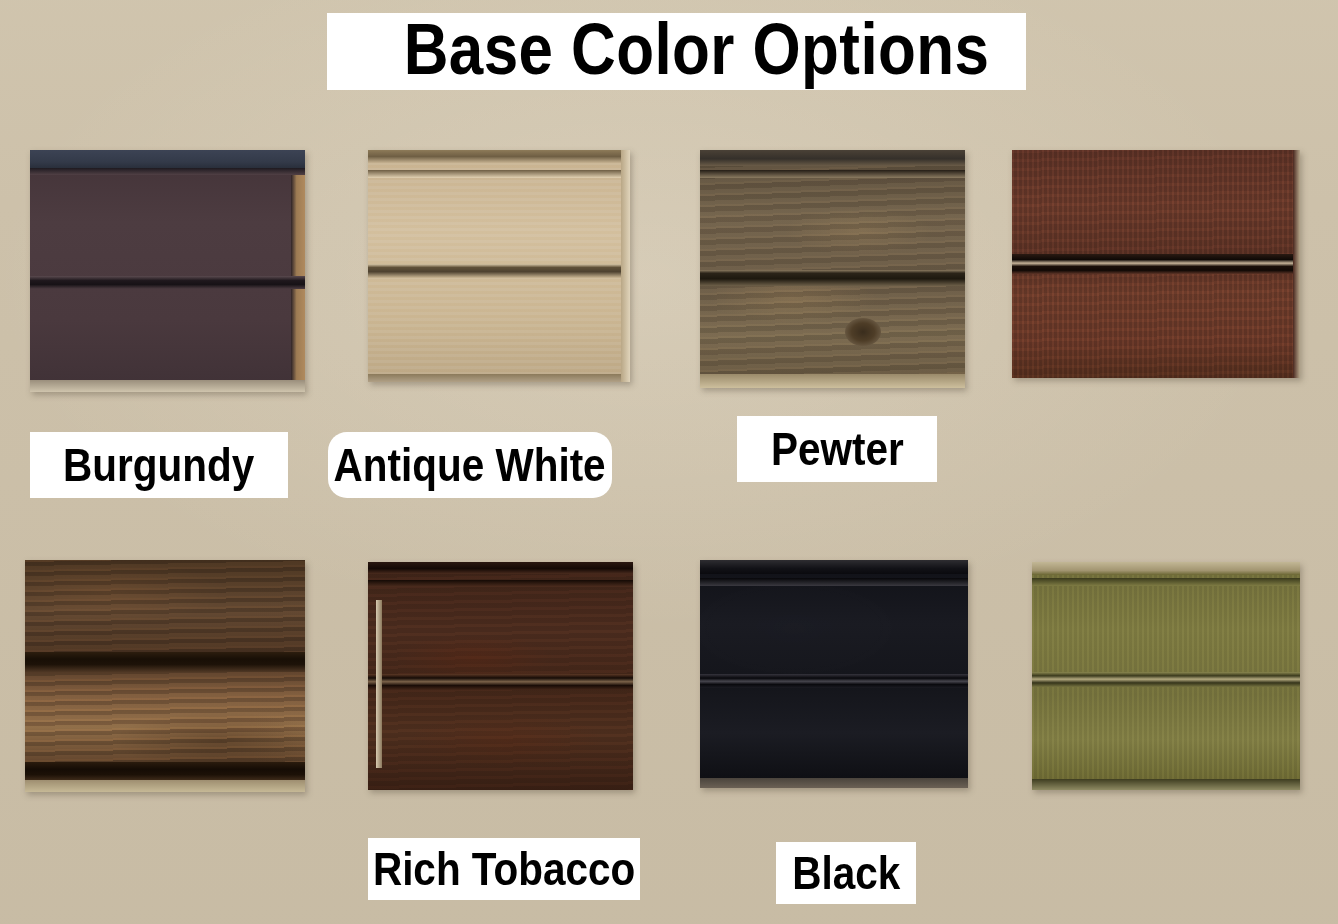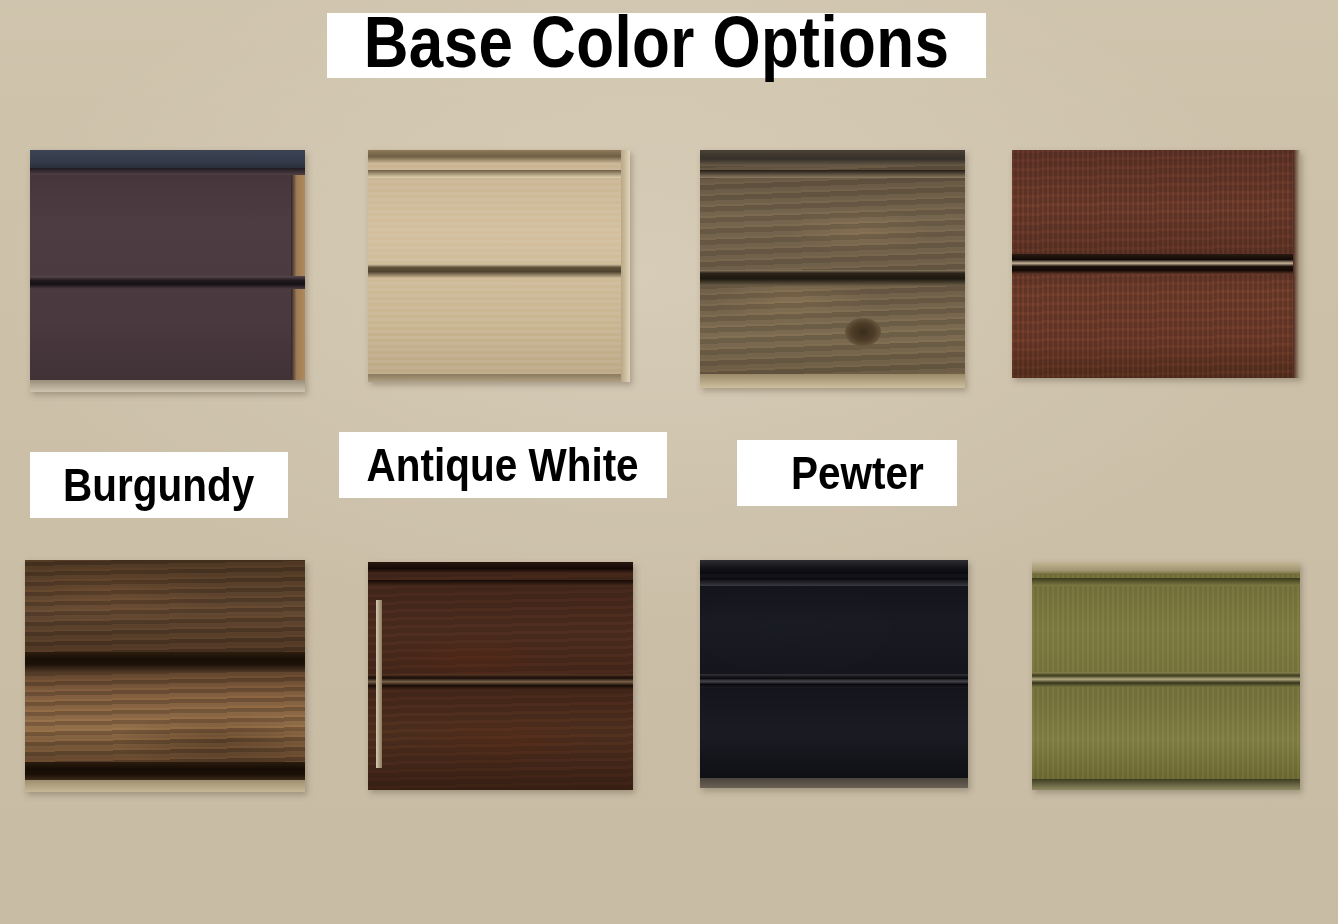--- a/index.html
+++ b/index.html
@@ -24,23 +24,23 @@
     color:rgba(255,255,255,.16);
     font-weight:bold;letter-spacing:6px;
     white-space:nowrap;pointer-events:none;
     font-size:34px;
   }
   .wm1{top:400px;}
   .wm2{top:515px;font-size:30px;letter-spacing:8px;}
 
   
   .title-box{
-    position:absolute;left:327px;top:13px;width:659px;height:65px;
+    position:absolute;left:327px;top:13px;width:659px;height:77px;
     background:#ffffff;
-    display:flex;align-items:flex-end;justify-content:center;
+    display:flex;align-items:flex-start;justify-content:center;padding-left:40px;
   }
   .title-text{
     font-family:"Liberation Sans", sans-serif;
     font-weight:bold;
     font-size:72px;
     line-height:1;
     color:#000;
     transform:scaleX(.86);
     transform-origin:center;
     white-space:nowrap;
@@ -128,29 +128,29 @@
 
   <div class="swatch" style="left:1012px;top:150px;width:288px;height:228px;background:#67392c;">
     <div class="face" style="background:linear-gradient(180deg,#5e3428 0%,#6b3c2d 25%,#5c3326 48%,#6e3e2d 62%,#6a3a2a 85%,#55301f 100%);"></div>
     <div class="grain" style="background:
            repeating-linear-gradient(90deg,rgba(255,215,190,.07) 0 2px,rgba(40,18,10,.10) 2px 5px),
            repeating-linear-gradient(179deg,rgba(255,220,190,.05) 0 3px,rgba(30,12,6,.07) 3px 9px);"></div>
     <div class="groove" style="top:104px;height:20px;background:linear-gradient(180deg,#2a1a12 0%,#0f0906 28%,#c8b59a 46%,#1b100a 62%,#120a06 82%,#5d3426 100%);"></div>
     <div class="rightedge" style="width:7px;background:linear-gradient(90deg,#4a281f,#b5a68a);"></div>
   </div>
 
-  <div class="label-box" style="left:30px;top:452px;width:258px;height:66px;">
+  <div class="label-box" style="left:30px;top:432px;width:258px;height:66px;">
     <div class="label-text">Burgundy</div>
   </div>
 
-  <div class="label-box" style="left:339px;top:432px;width:328px;height:66px;">
+  <div class="label-box" style="left:328px;top:432px;width:284px;height:66px;border-radius:19px;">
     <div class="label-text">Antique White</div>
   </div>
 
-  <div class="label-box" style="left:737px;top:440px;width:200px;height:66px;padding-left:20px;">
+  <div class="label-box" style="left:737px;top:416px;width:200px;height:66px;">
     <div class="label-text">Pewter</div>
   </div>
 
 
   <div class="swatch" style="left:25px;top:560px;width:280px;height:232px;background:#5e4430;">
     <div class="face" style="background:linear-gradient(180deg,#4a3522 0%,#5d4530 22%,#4a3322 42%,#7a5a3d 58%,#8a6a47 72%,#5a402a 88%,#3a281a 100%);"></div>
     <div class="grain" style="background:
            repeating-linear-gradient(179deg,rgba(255,225,185,.14) 0 2px,rgba(30,18,8,.16) 2px 6px,rgba(255,225,185,.06) 6px 10px),
            radial-gradient(ellipse 60% 20% at 30% 14%, rgba(255,230,195,.16), rgba(0,0,0,0) 70%),
            radial-gradient(ellipse 55% 18% at 70% 78%, rgba(25,14,6,.28), rgba(0,0,0,0) 70%);"></div>
@@ -184,16 +184,22 @@
   <div class="swatch" style="left:1032px;top:562px;width:268px;height:228px;background:#78753f;">
     <div class="face" style="background:linear-gradient(180deg,#6f6c3a 0%,#7d7a42 30%,#74713d 58%,#807d45 78%,#67642f 100%);"></div>
     <div class="grain" style="background:repeating-linear-gradient(90deg,rgba(255,255,220,.05) 0 2px,rgba(50,50,18,.05) 2px 5px);"></div>
     <div class="topedge" style="height:13px;background:linear-gradient(180deg,#c2b795 0%,#a29571 65%,#6a6632 100%);"></div>
     <div class="groove" style="top:16px;height:8px;background:linear-gradient(180deg,#3a3a1c,#7f7c44);"></div>
     <div class="groove" style="top:110px;height:15px;background:linear-gradient(180deg,#8b8850 0%,#3c3b1e 25%,#b3a97f 48%,#35341a 72%,#767340 100%);"></div>
     <div class="groove" style="bottom:0;height:11px;background:linear-gradient(180deg,#3e3d20,#8e8a62);"></div>
   </div>
 
 
-
+  <div class="label-box" style="left:368px;top:838px;width:272px;height:62px;">
+    <div class="label-text">Rich Tobacco</div>
+  </div>
+
+  <div class="label-box" style="left:776px;top:842px;width:140px;height:62px;">
+    <div class="label-text">Black</div>
+  </div>
 
 
 </div>
 
 </body></html>

